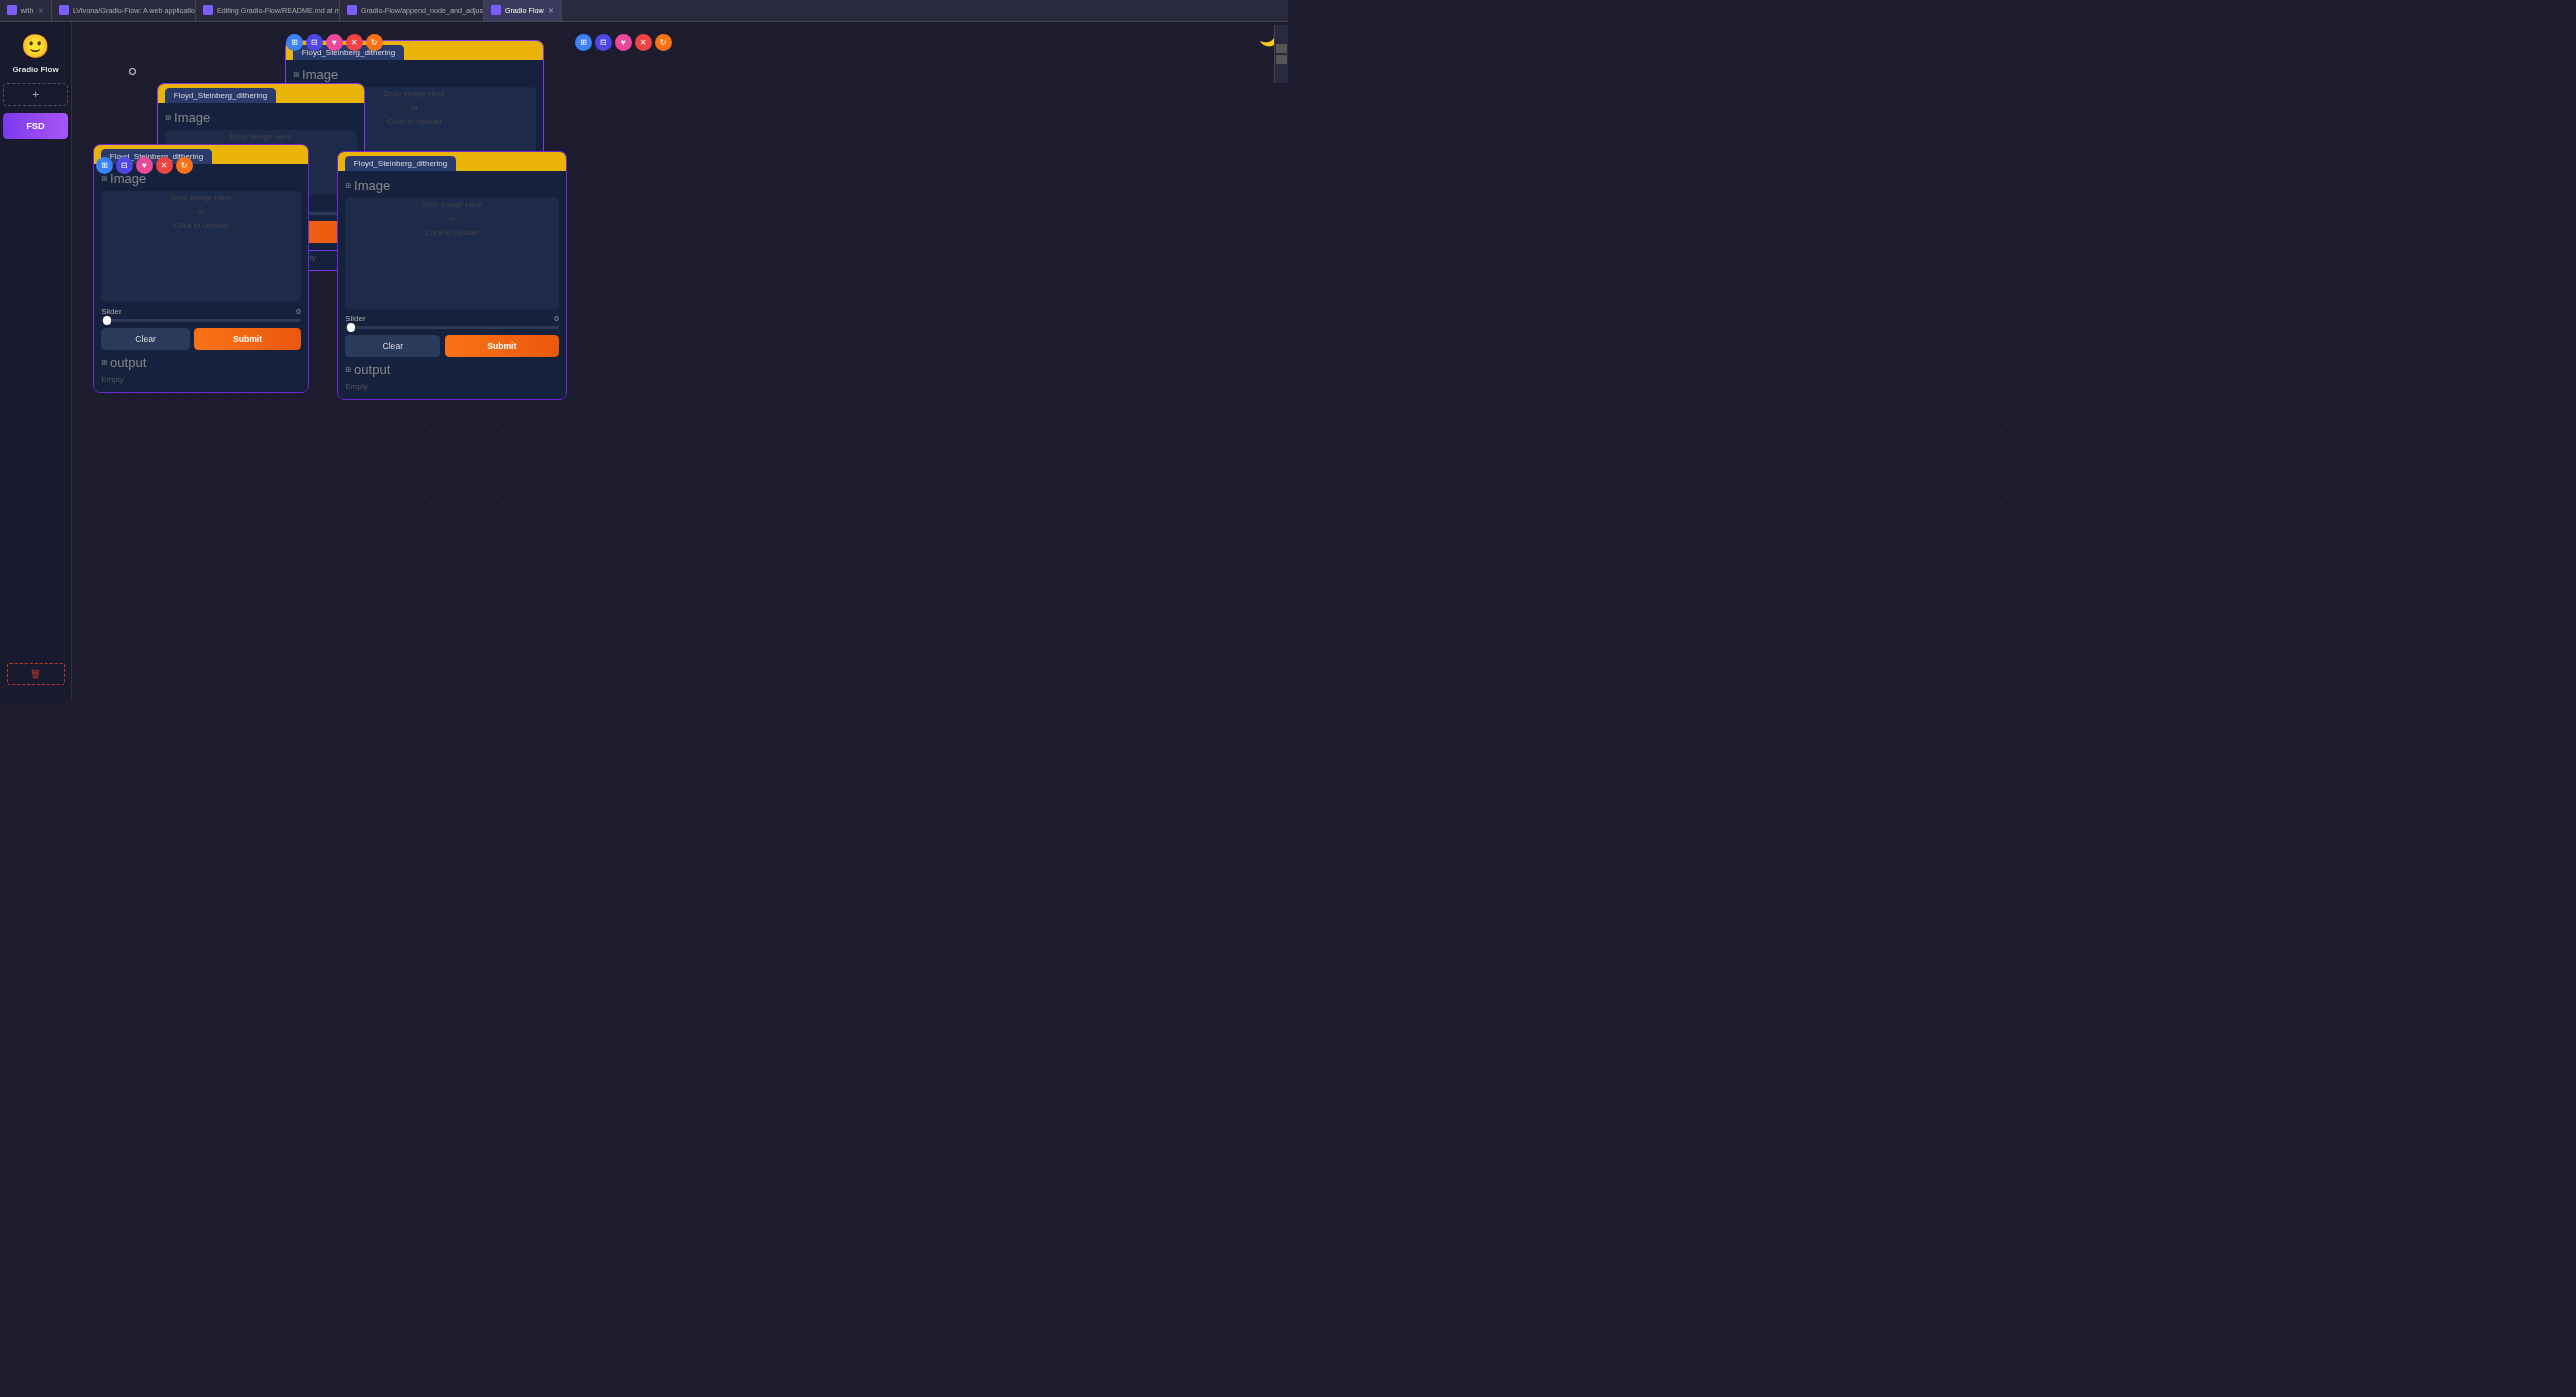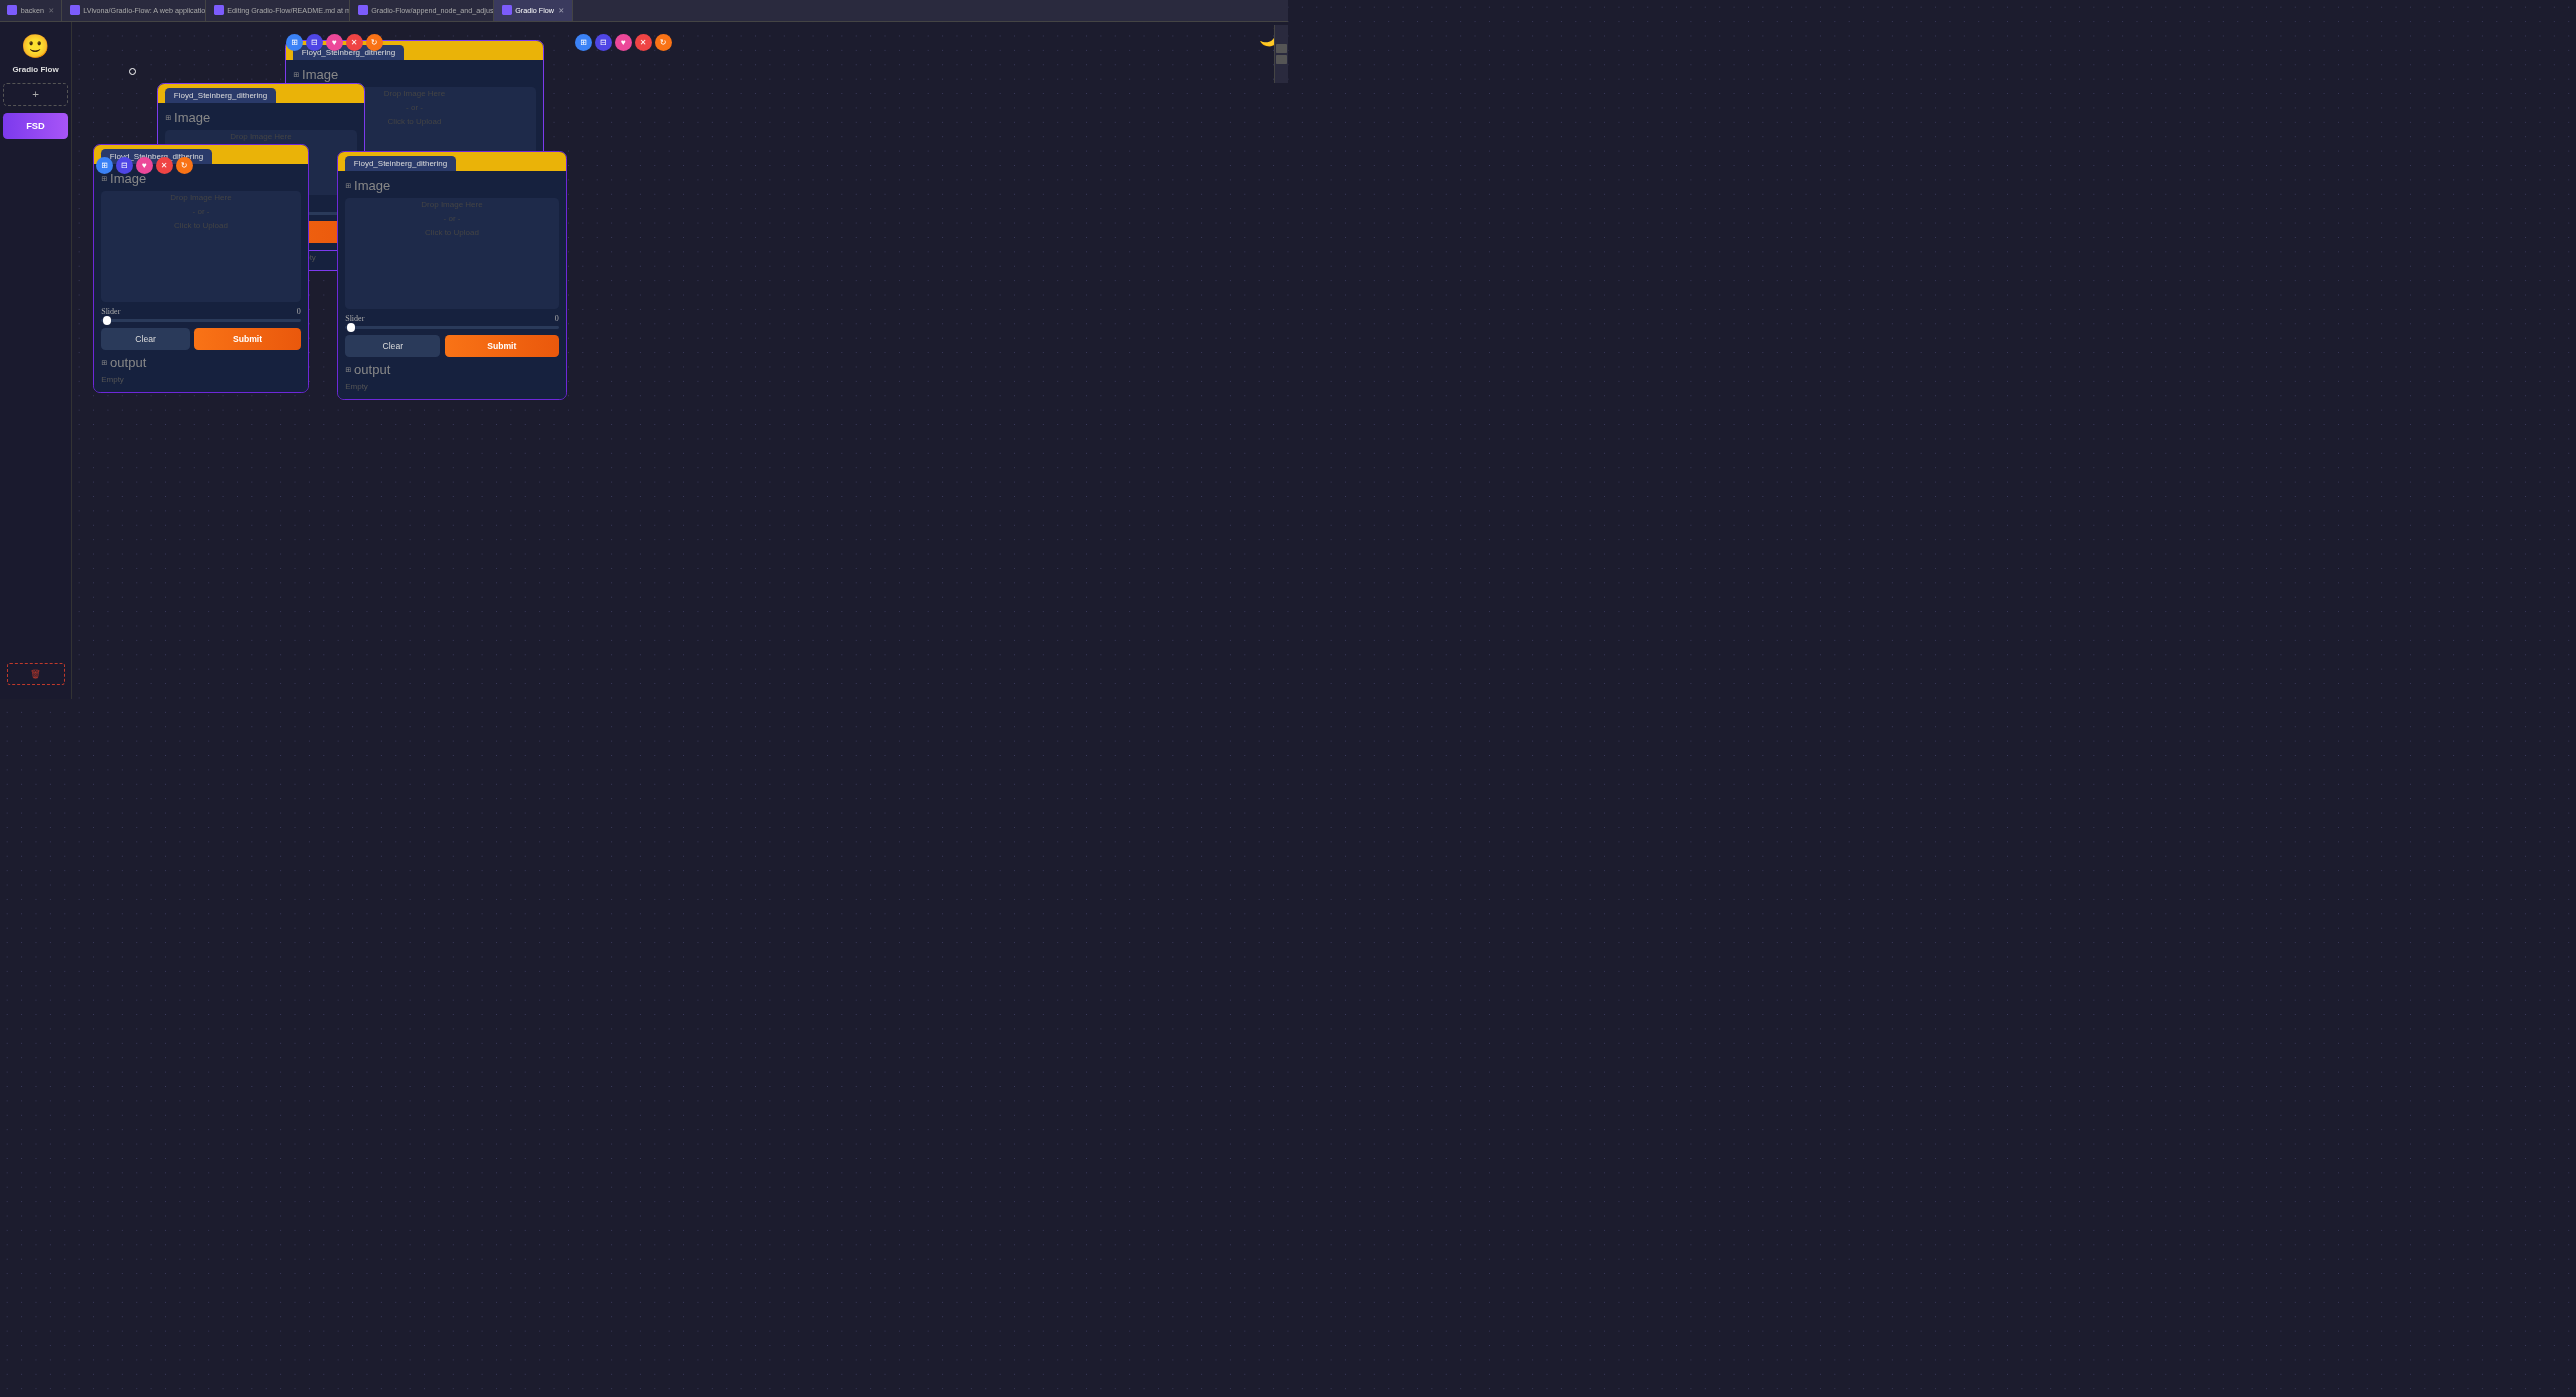--- a/index.html
+++ b/index.html
@@ -203,21 +203,20 @@
       color: #555;
       font-size: 8px;
       line-height: 1.8;
       text-align: center;
     }
     .slider-row {
       display: flex;
       align-items: flex-start;
       justify-content: space-between;
       margin: 5.8px 0 2.9px;
-      font-family: Liberation Serif, serif;
     }
     .slider-label {
       font-size: 8px;
       color: #aaa;
     }
     .slider-value {
       font-size: 8px;
       color: #aaa;
     }
     .slider-track {
@@ -328,21 +327,21 @@
       z-index: 200;
       pointer-events: none;
     }
   </style>
 </head>
 <body>
 
 <div class="browser-tabs">
   <div class="tab">
     <div class="tab-icon"></div>
-    <span>backen</span>
+    <span>with</span>
     <span class="tab-close">✕</span>
   </div>
   <div class="tab">
     <div class="tab-icon"></div>
     <span>LVivona/Gradio-Flow: A web application with a backen...</span>
 
   </div>
   <div class="tab">
     <div class="tab-icon"></div>
     <span>Editing Gradio-Flow/README.md at main · LVivona/Gra...</span>

